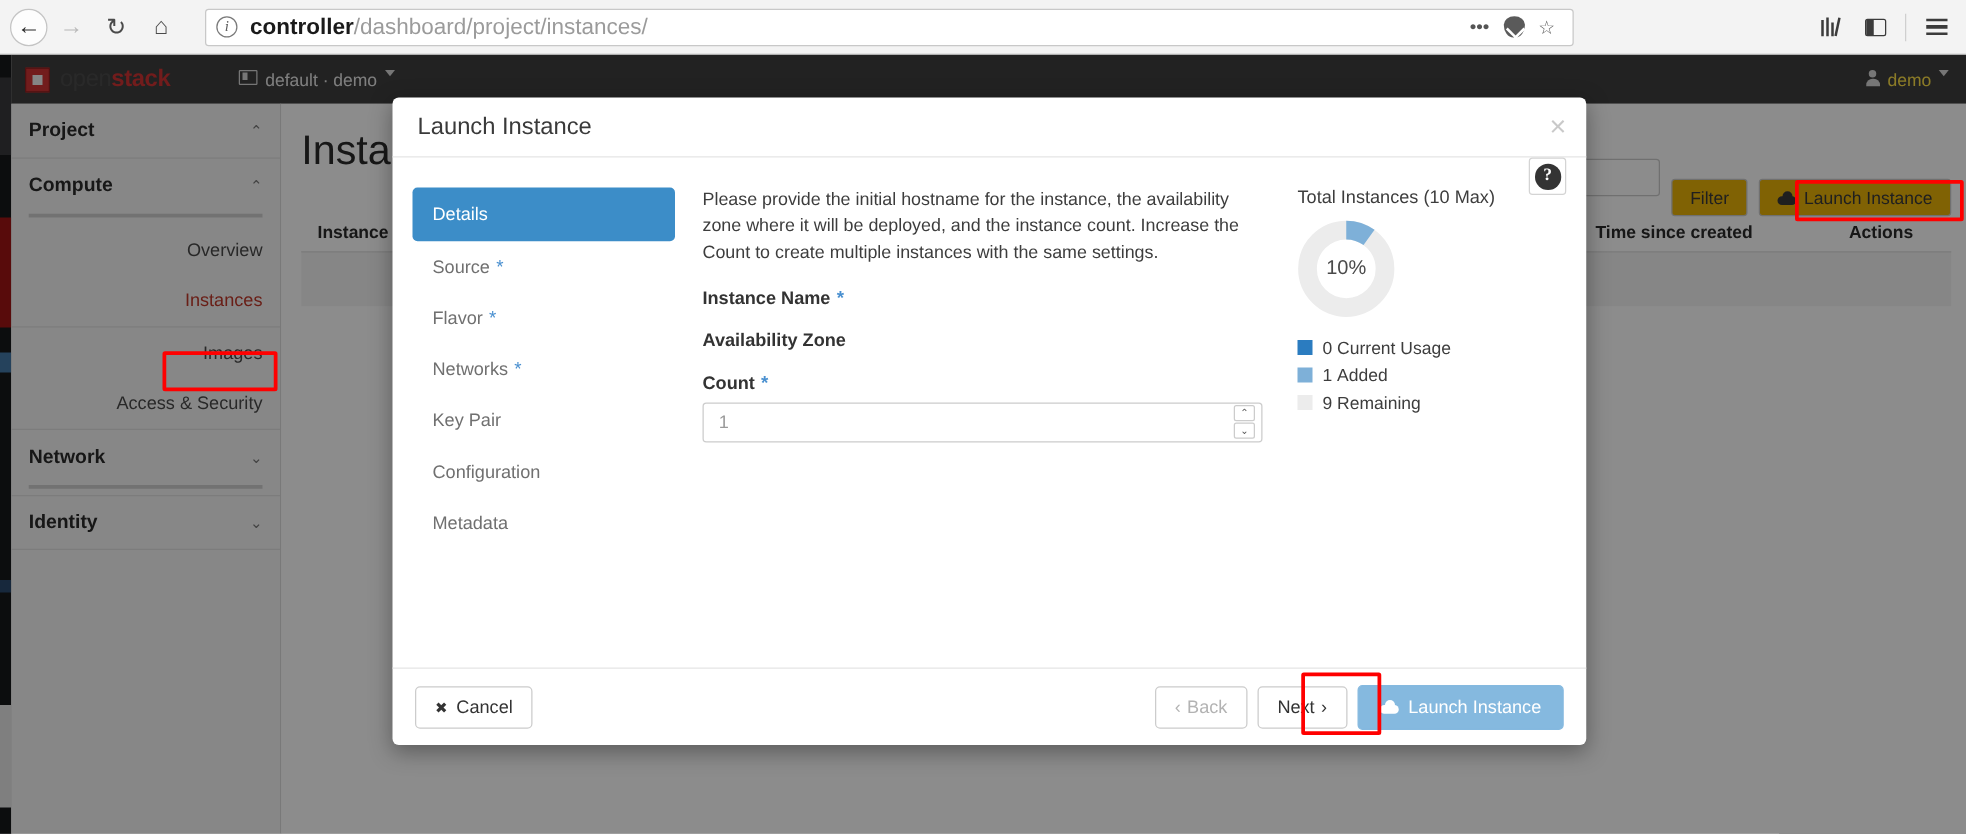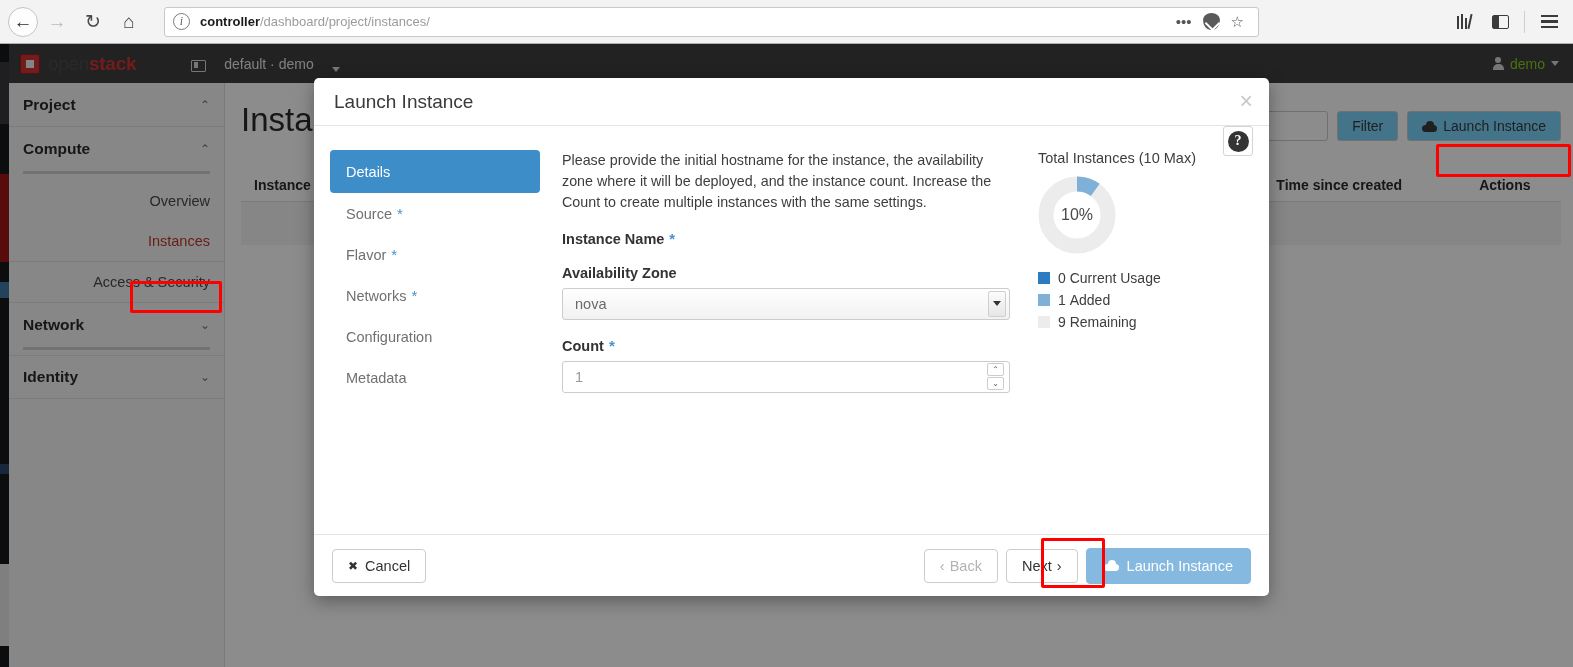--- a/index.html
+++ b/index.html
@@ -31,21 +31,21 @@
     flex: 0 0 auto; width: 1095px; height: 30px; margin-left: 18px;
     background: #fff; border: 1px solid #c8c8c8; border-radius: 3px;
     display: flex; align-items: center; padding: 0 8px;
   }
   .url-info {
     width: 17px; height: 17px; border: 1.4px solid #7a7a7a; border-radius: 50%;
     color: #5e5e5e; font-size: 12px; font-style: italic;
     display: flex; align-items: center; justify-content: center;
     font-family: "Liberation Serif", serif; margin-right: 10px; flex: 0 0 auto;
   }
-  .url-text { font-size: 13px; color: #9b9b9b; white-space: nowrap; }
+  .url-text { font-size: 18px; color: #9b9b9b; white-space: nowrap; }
   .url-text .host { color: #1a1a1a; font-weight: 600; }
   .url-icons { display: flex; align-items: center; gap: 11px; padding: 0 6px 0 14px; }
   .url-ico { color: #555; font-size: 15px; display: flex; align-items: center; }
   .pocket {
     width: 17px; height: 17px; background: #5a5a5a;
     border-radius: 50% 50% 45% 45% / 40% 40% 60% 60%;
     position: relative;
   }
   .pocket::after {
     content: ""; position: absolute; left: 4px; top: 5px;
@@ -95,31 +95,31 @@
     width: 20px; height: 20px; background: #cf3434; position: relative; border-radius: 1px;
     box-shadow: inset 0 0 0 1px #8d1f1f;
   }
   .logo-cube::after {
     content: ""; position: absolute; left: 6px; top: 6px; width: 8px; height: 8px; background: #f2f2f2;
   }
   .logo-text { font-size: 19px; letter-spacing: -0.3px; }
   .logo-text .o { color: #4c4c4c; }
   .logo-text .s { color: #cf3434; font-weight: bold; }
   .ctx-switch {
-    display: flex; align-items: flex-end; gap: 18px; margin-left: 55px;
+    display: flex; align-items: flex-start; gap: 6px; margin-left: 55px;
     color: #e8e8e8; font-size: 14px;
   }
   .ctx-ico {
     width: 15px; height: 12px; border: 1.6px solid #d8d8d8; border-radius: 1px; position: relative;
   }
   .ctx-ico::after { content: ""; position: absolute; left: 1.5px; top: 1.5px; width: 4px; height: 6px; background: #d8d8d8; }
   .caret-d { width: 0; height: 0; border-left: 4.5px solid transparent; border-right: 4.5px solid transparent; border-top: 5px solid #d8d8d8; }
   .user-menu {
-    display: flex; align-items: center; gap: 6px; margin-left: auto; margin-right: 14px;
-    color: #84cc16; font-size: 14px;
+    display: flex; gap: 6px; margin-left: auto; margin-right: 14px;
+    color: #fde047; font-size: 14px;
   }
   .person-ico { width: 11px; height: 13px; position: relative; }
   .person-ico::before { content: ""; position: absolute; left: 2.5px; top: 0; width: 6px; height: 6px; border-radius: 50%; background: #d8d8d8; }
   .person-ico::after { content: ""; position: absolute; left: 0; top: 7px; width: 11px; height: 6px; border-radius: 5px 5px 0 0; background: #d8d8d8; }
 
   .os-sidebar {
     position: absolute; left: 9px; top: 39px; width: 216px; bottom: 0;
     background: #f6f6f6; border-right: 1px solid #dcdcdc;
   }
   .side-group {
@@ -133,22 +133,22 @@
     height: 41px; display: flex; align-items: center; justify-content: flex-end;
     padding-right: 14px; font-size: 14.5px; color: #4a4a4a;
   }
   .group-sep { border-bottom: 1px solid #e2e2e2; }
 
   .os-content { position: absolute; left: 225px; top: 39px; right: 0; bottom: 0; background: #fff; }
   .page-title { position: absolute; left: 16px; top: 18px; font-size: 33px; color: #2b2b2b; }
   .content-toolbar { position: absolute; right: 12px; top: 28px; display: flex; align-items: center; gap: 9px; }
   .search-box { width: 185px; height: 30px; border: 1px solid #ccc; border-radius: 3px; background: #fff; }
   .btn-plain {
-    height: 30px; padding: 0 14px; border: 1px solid #ccc; border-radius: 3px; background: #7dd3fc;
-    font-size: 14px; color: #3a3a3a; display: flex; align-items: center;
+    height: 30px; padding: 0 14px; border: 1px solid #ccc; border-radius: 3px; background: #eab308;
+    font-size: 14px; color: #3a3a3a; display: flex; align-items: center; margin-top: 32px;
   }
   .btn-plain .cloud { margin-right: 6px; }
   .table-head {
     position: absolute; left: 0; right: 0; top: 86px; height: 32px;
     display: flex; align-items: center; font-size: 14px; font-weight: bold; color: #2b2b2b;
   }
   .table-head .th { text-align: center; }
   .table-rowband { position: absolute; left: 16px; right: 12px; top: 118px; height: 44px; background: #f5f5f5; border-top: 1px solid #e0e0e0; }
 
   .dimmer {
@@ -345,20 +345,23 @@
       <span class="gname">Compute</span>
       <span class="chev">⌃</span>
     </div>
     <div class="side-rule"></div>
     <div class="side-item" style="margin-top:6px;">
       <span>Overview</span>
     </div>
     <div class="side-item group-sep" style="position:relative;">
       <span style="color:#c0392b;">Instances</span>
     </div>
+    <div class="side-item">
+      <span>Images</span>
+    </div>
     <div class="side-item group-sep">
       <span>Access &amp; Security</span>
     </div>
     <div class="side-group" style="border-bottom:none;">
       <span class="gname">Network</span>
       <span class="chev">⌄</span>
     </div>
     <div class="side-rule"></div>
     <div class="side-group" style="margin-top:5px;border-top:1px solid #e2e2e2;">
       <span class="gname">Identity</span>
@@ -407,43 +410,40 @@
         </div>
       <div class="wtab">
           <span>Flavor</span>
           <span class="req">*</span>
         </div>
       <div class="wtab">
           <span>Networks</span>
           <span class="req">*</span>
         </div>
       <div class="wtab">
+          <span>Key Pair</span>
+        </div>
+      <div class="wtab">
           <span>Configuration</span>
         </div>
       <div class="wtab">
           <span>Metadata</span>
         </div>
     </div>
 
     <div class="form-col">
       <div class="intro">Please provide the initial hostname for the instance, the availability zone where it will be deployed, and the instance count. Increase the Count to create multiple instances with the same settings.</div>
 
       <div class="fld-label">
         <span>Instance Name</span>
         <span class="req">*</span>
       </div>
 
       <div class="fld-label">
         <span>Availability Zone</span>
-      </div>
-      <div class="select-input">
-        <span>nova</span>
-        <span class="select-arrow">
-            <i></i>
-          </span>
       </div>
 
       <div class="fld-label">
         <span>Count</span>
         <span class="req">*</span>
       </div>
       <div class="num-wrap">
         <div class="txt-input">
           <span>1</span>
         </div>

